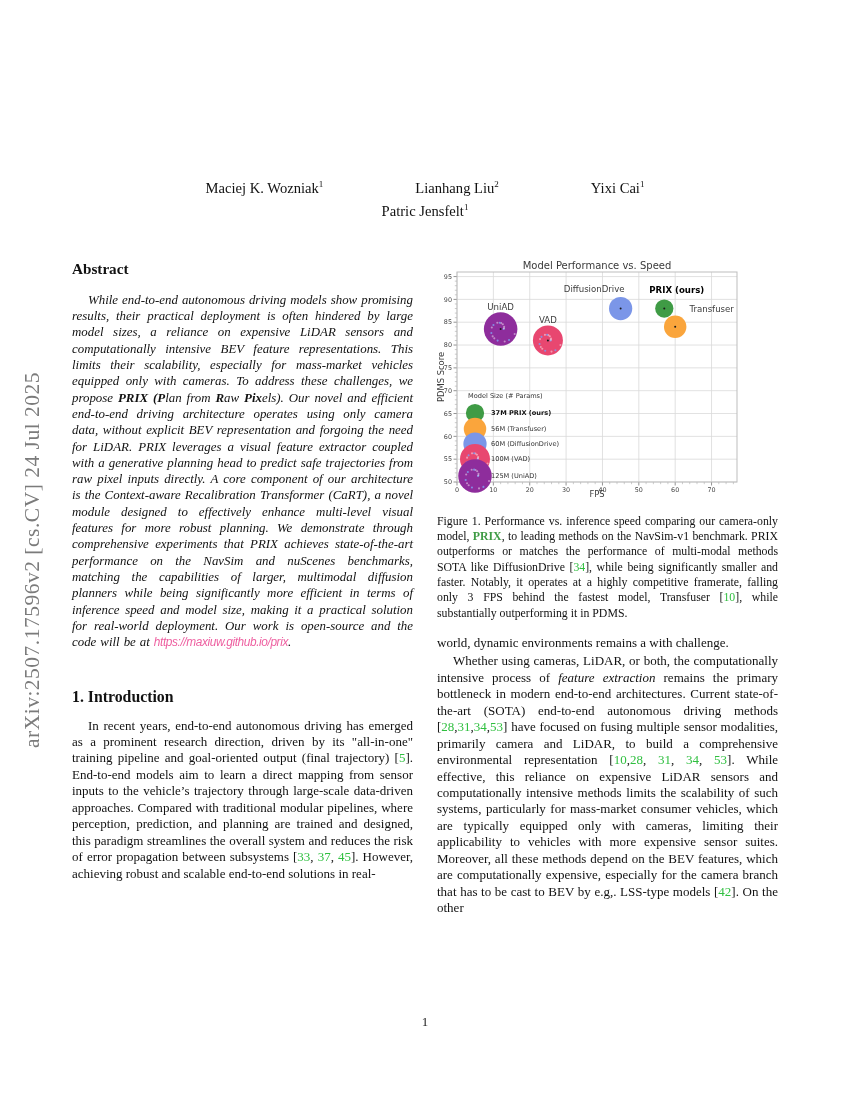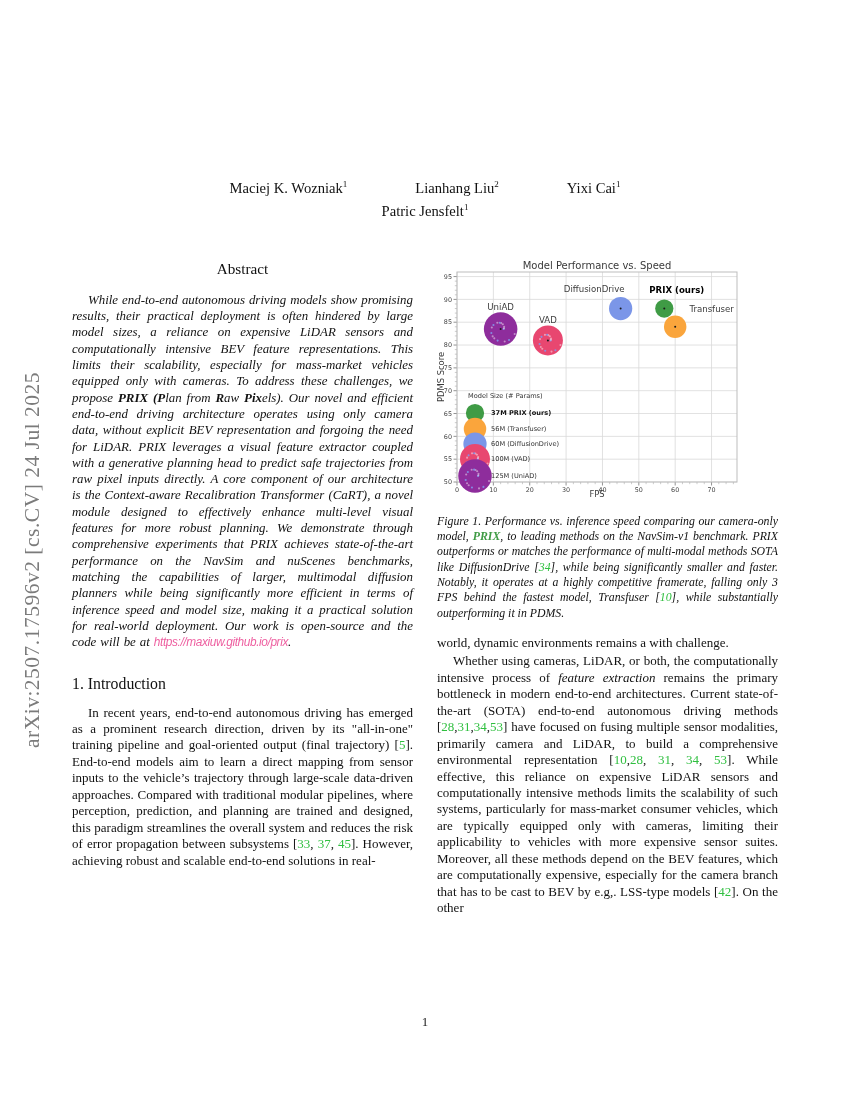--- a/index.html
+++ b/index.html
@@ -8,33 +8,33 @@
     font-family:"Liberation Serif", serif;color:#111;
   }
   .arxiv-banner{
     position:absolute;top:560px;left:32px;
     transform:translate(-50%,-50%) rotate(-90deg);
     white-space:nowrap;font-size:21.5px;color:#7b7b7b;letter-spacing:.5px;
   }
   .page{padding:142px 72px 0 72px;}
   .title-row{text-align:center;font-size:17.6px;font-weight:bold;letter-spacing:.1px;}
   .car-icon{display:inline-block;width:22px;height:14px;vertical-align:-2px;margin-right:5px;}
-  .authors-row1{display:flex;justify-content:center;gap:68px;margin-top:37px;font-size:14.6px;}
+  .authors-row1{display:flex;justify-content:center;gap:92px;margin-top:37px;font-size:14.6px;}
   .authors-row2{text-align:center;margin-top:5px;font-size:14.6px;}
   .author sup,.affil sup{font-size:9px;}
   .affils{text-align:center;margin-top:12px;font-family:"Liberation Mono","DejaVu Sans Mono",monospace;
           font-size:11.6px;color:#4a4a4a;line-height:1.6;}
   .columns{display:flex;gap:24px;margin-top:36px;}
   .col{width:341px;}
-  .abstract-heading{text-align:center;font-size:15.2px;font-weight:normal;margin:4px 0 14px 0;}
+  .abstract-heading{font-size:15.2px;font-weight:bold;margin:4px 0 14px 0;}
   .abstract-text{font-style:italic;font-size:12.9px;line-height:1.265;text-align:justify;text-indent:16px;word-spacing:.06em;}
-  .section-heading{font-size:15.8px;font-weight:normal;margin:24px 0 12px 0;}
+  .section-heading{font-size:15.8px;font-weight:bold;margin:37px 0 12px 0;}
   .body-text{font-size:13px;line-height:1.265;text-align:justify;margin:0 0 2px 0;}
   .indent{text-indent:16px;}
-  .caption{font-size:11.8px;line-height:1.3;text-align:justify;margin-top:10px;margin-bottom:14px;font-style:italic;}
+  .caption{font-size:11.8px;line-height:1.3;text-align:justify;margin-top:10px;margin-bottom:14px;}
   .seg-i{font-style:italic;}
   .seg-bi{font-weight:bold;font-style:italic;}
   .seg-ref{color:#2fbf3f;}
   .seg-link{color:#ee5fa0;font-family:Liberation Sans, sans-serif;font-size:.92em;letter-spacing:-.4px;}
   .seg-prix{color:#3f9b45;font-weight:bold;}
   figure{margin:4px 0 0 0;}
   .pageno{position:absolute;top:1014px;left:0;width:100%;text-align:center;font-size:13px;color:#222;}
 </style>
 </head>
 <body>

